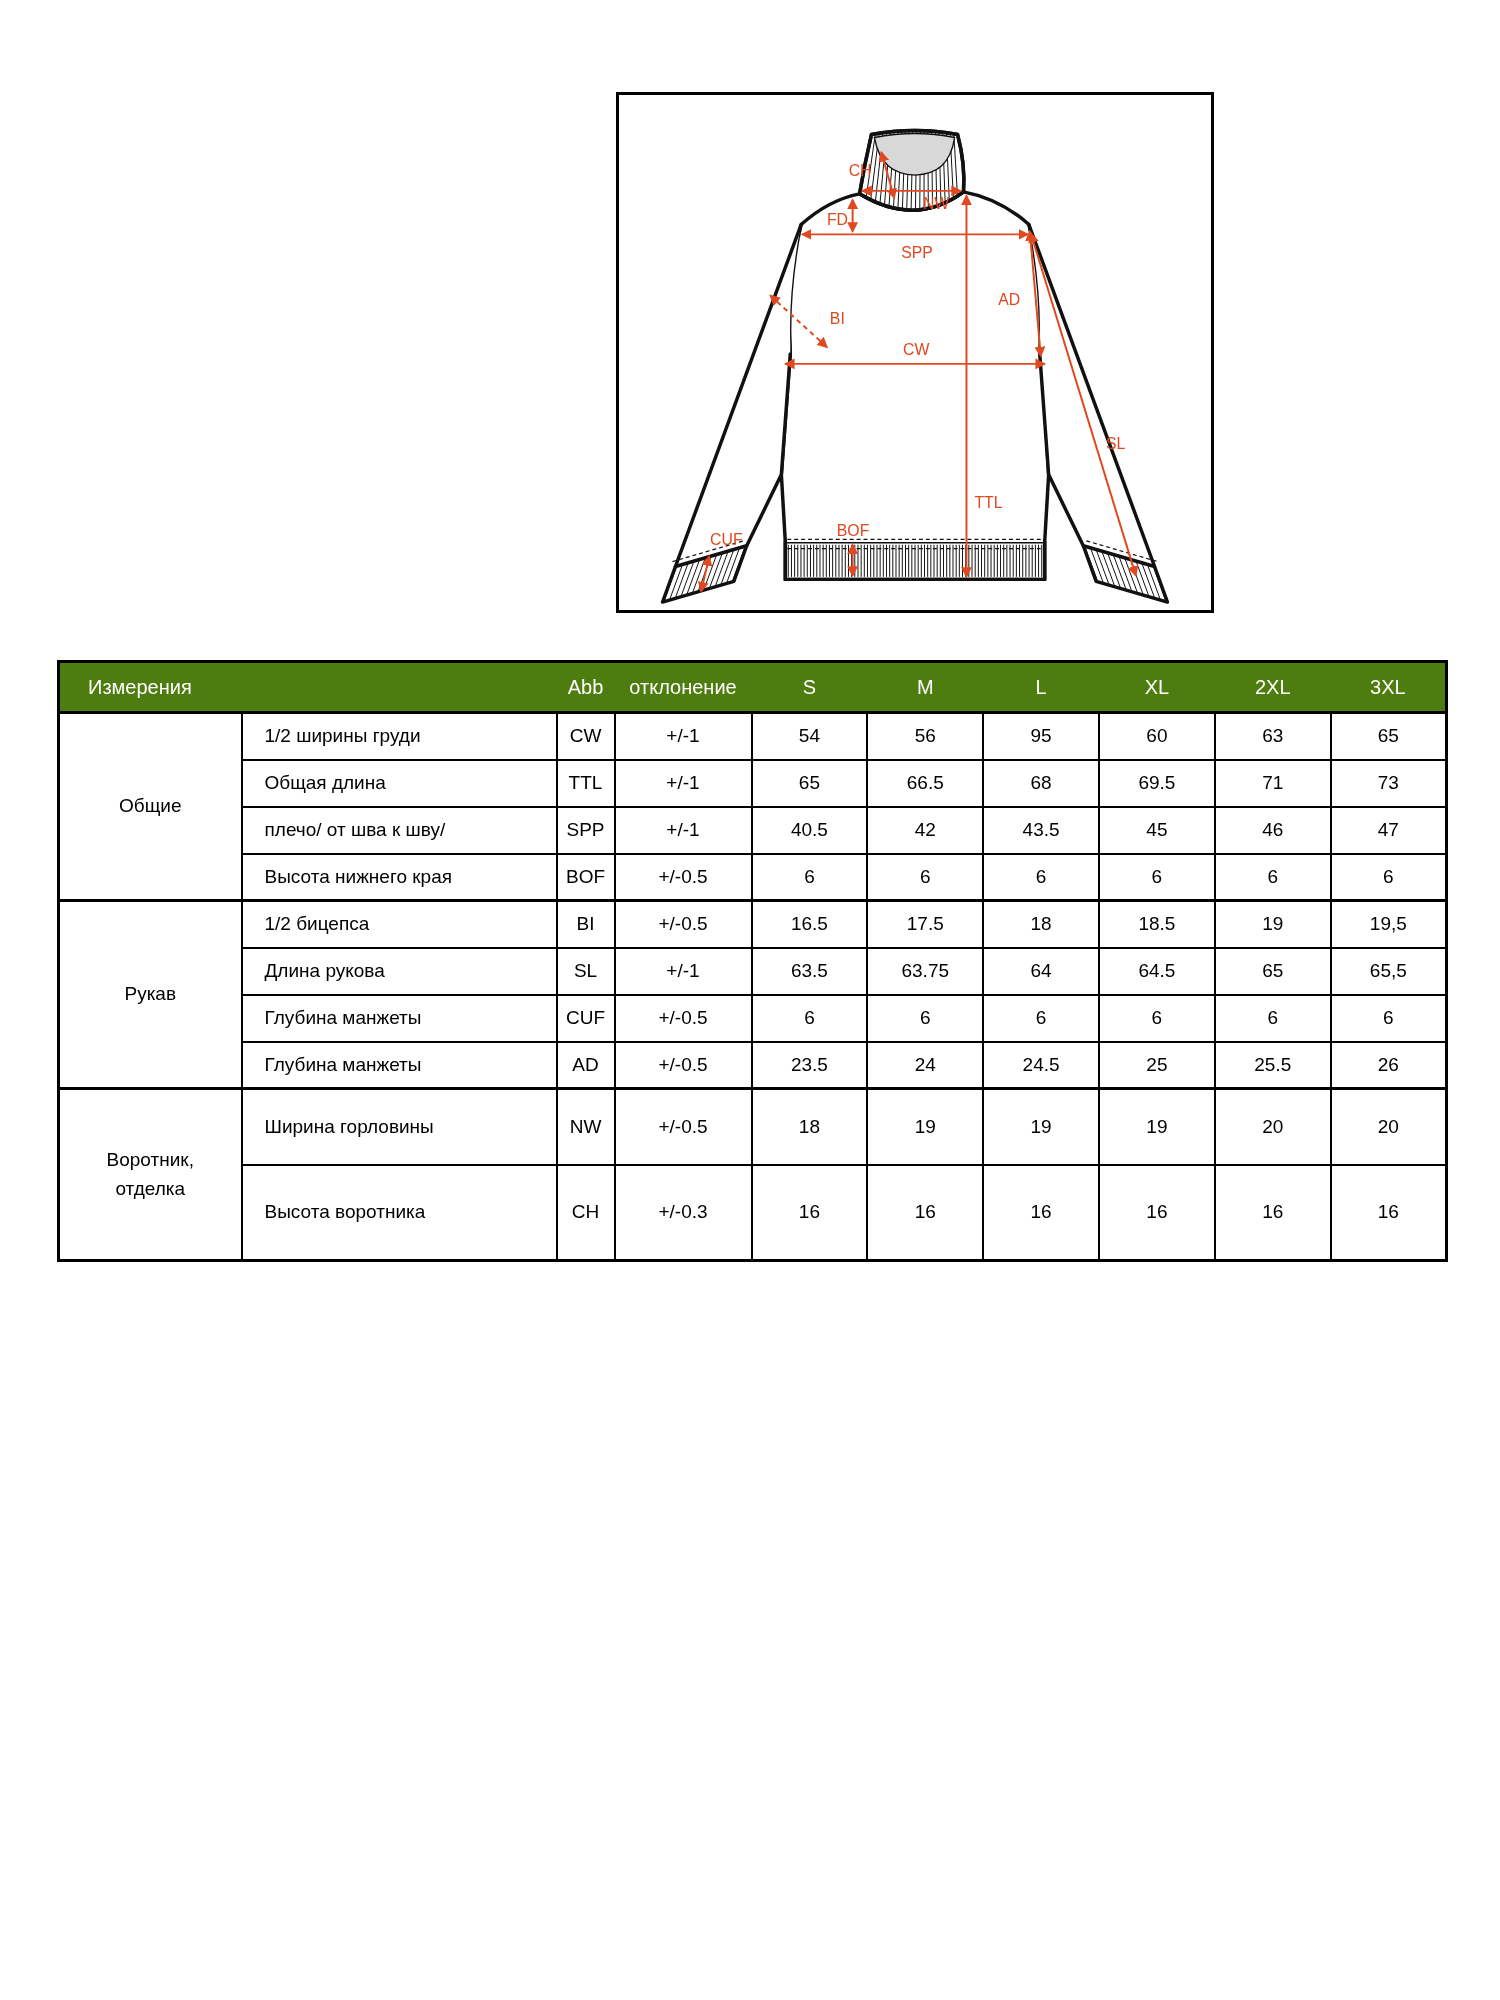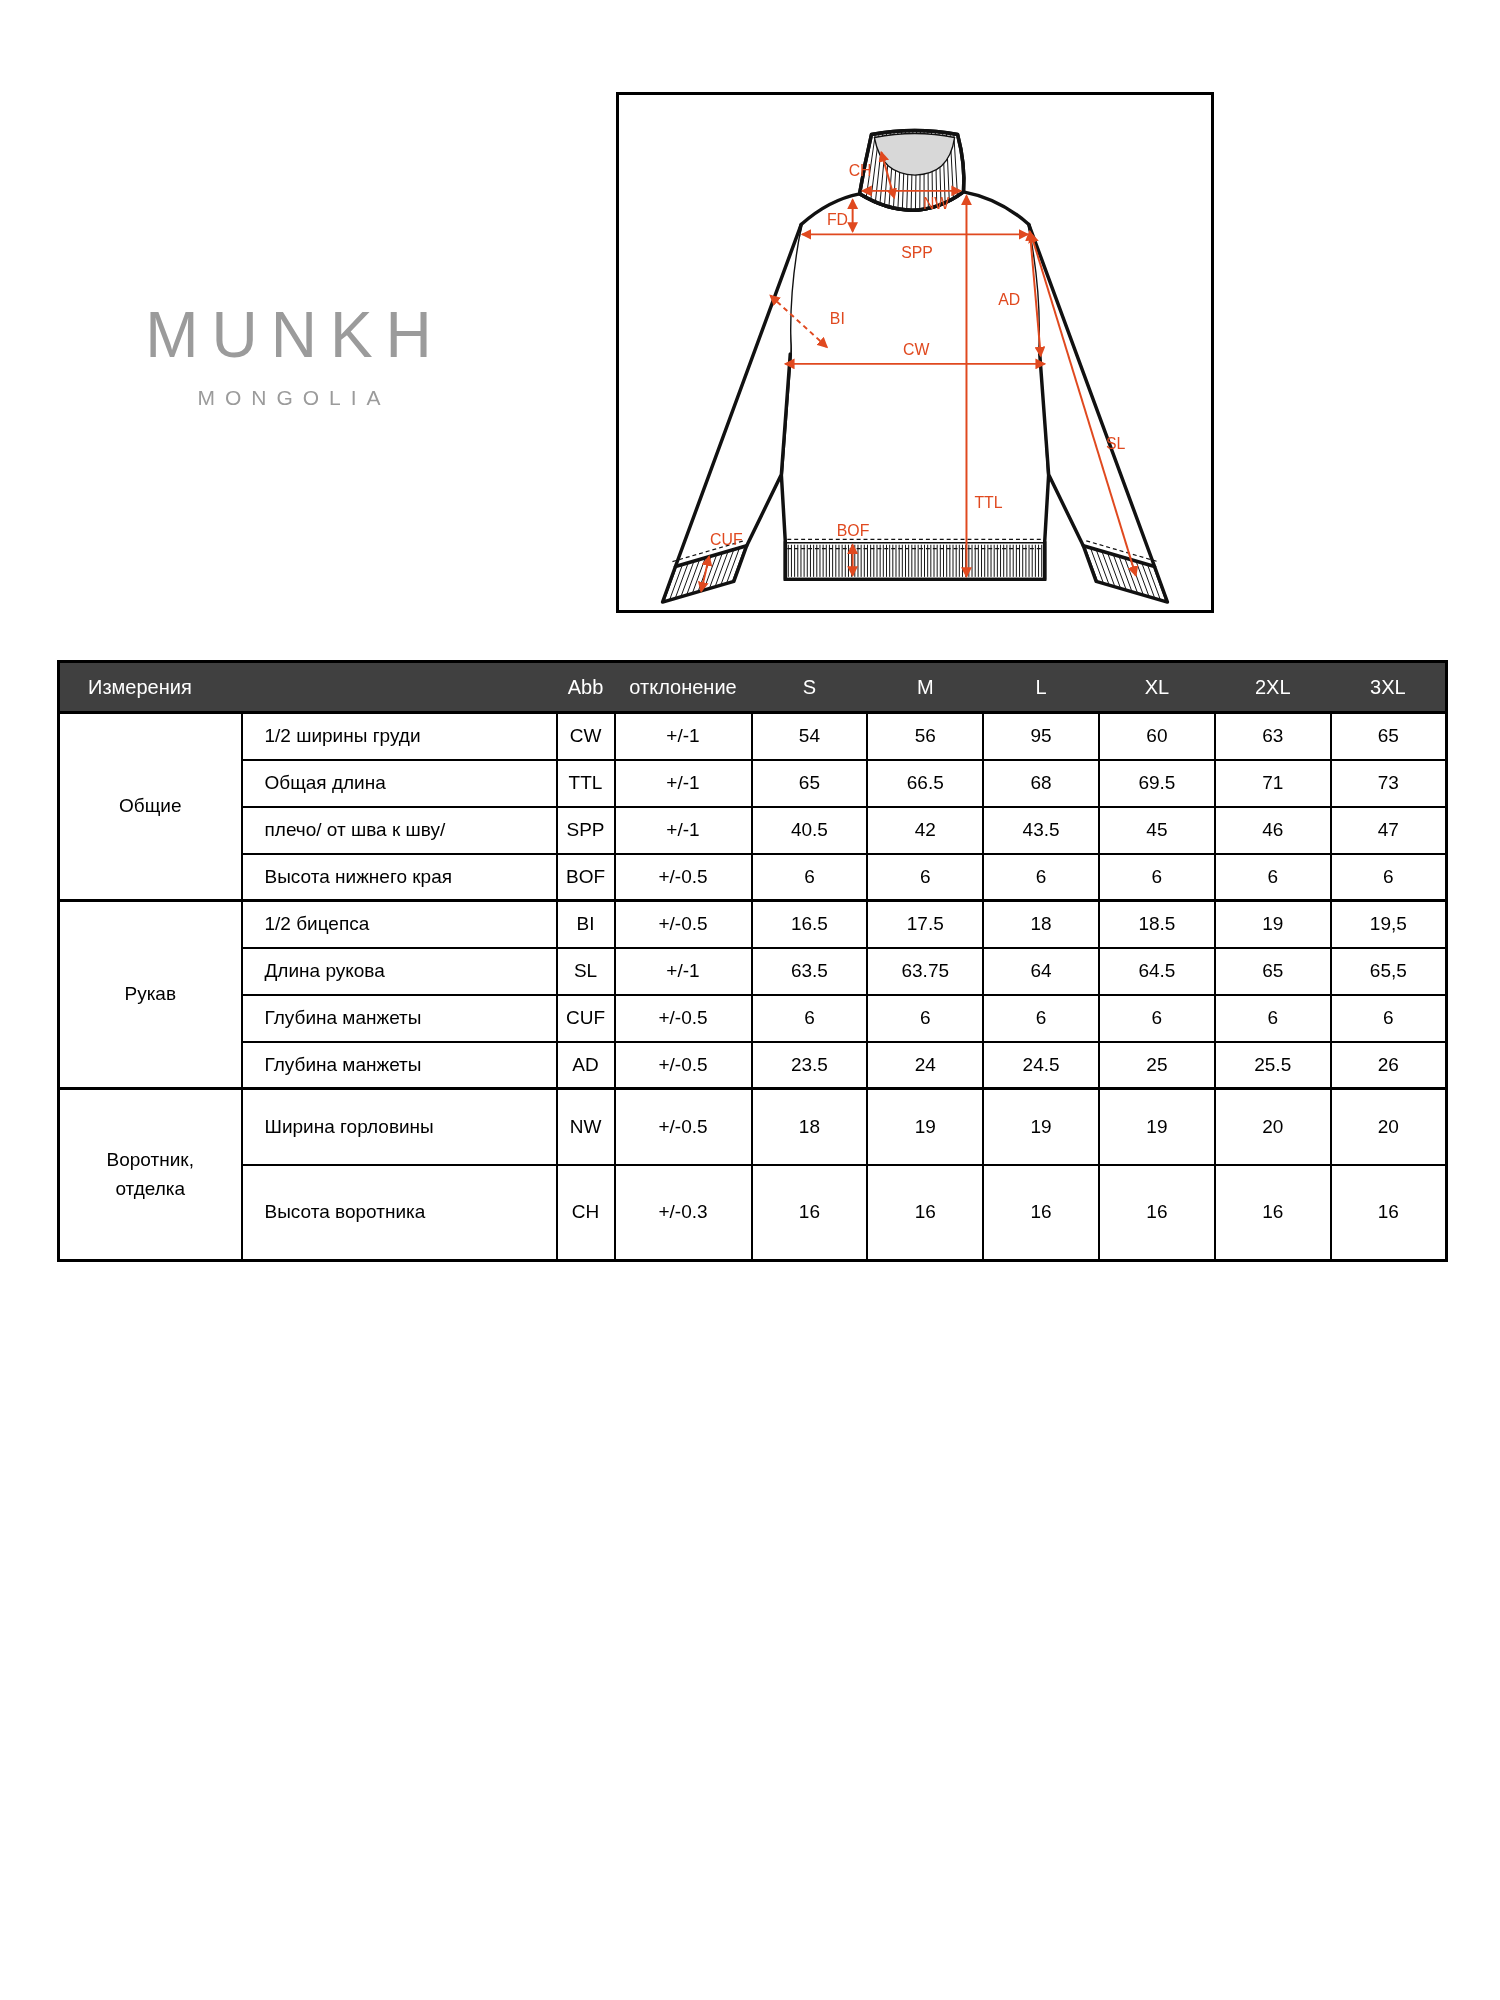--- a/index.html
+++ b/index.html
@@ -22,41 +22,37 @@
   .rib line{stroke:#111;stroke-width:1;}
   .meas{stroke:var(--accent,#e0491f);stroke-width:2;fill:none;
         marker-start:url(#arr);marker-end:url(#arr);}
   .meas.dashed{stroke-dasharray:5 4;}
   .mlabel{fill:var(--accent,#e0491f);font-family:"Liberation Sans",sans-serif;font-size:16px;}
 
   
   .table-wrap{position:absolute;left:57px;top:660px;width:1391px;}
   table.size-table{border-collapse:collapse;width:100%;table-layout:fixed;
                    border:3px solid #000;font-size:19px;}
-  table.size-table th{background:#404040;color:#fff;font-weight:400;font-size:20px;
+  table.size-table th{background:#4d7c0f;color:#fff;font-weight:400;font-size:20px;
                       height:48px;text-align:center;padding:0;}
   table.size-table th.h-meas{text-align:left;padding-left:28px;}
   table.size-table td{border:2px solid #000;text-align:center;padding:0 4px;
                       vertical-align:middle;background:#fff;}
   table.size-table td.c-name{text-align:left;padding-left:22px;}
   table.size-table td.c-group{white-space:pre-line;line-height:1.5;}
   table.size-table tr.group-start td{border-top:3px solid #000;}
   table.size-table tbody tr{height:47px;}
   table.size-table tbody tr:nth-child(9){height:76px;}
   table.size-table tbody tr:nth-child(10){height:96px;}
 </style>
 </head>
 <body>
 
 <div class="page">
 
-  <div class="brand">
-    <div class="brand-name">MUNKH</div>
-    <div class="brand-sub">MONGOLIA</div>
-  </div>
 
   <div class="diagram-box">
     <svg viewBox="0 0 598 521" preserveAspectRatio="none">
       <defs>
         <marker id="arr" viewBox="0 0 10 10" refX="8.5" refY="5" markerWidth="5.5" markerHeight="5.5" orient="auto-start-reverse" markerUnits="strokeWidth">
           <path d="M0,0 L10,5 L0,10 Z" fill="#e0491f"></path>
         </marker>
       </defs>
 
       <path class="outline" d="M184,131 Q212,106 243,100 Q299,134 348,98 Q385,105 414,131

